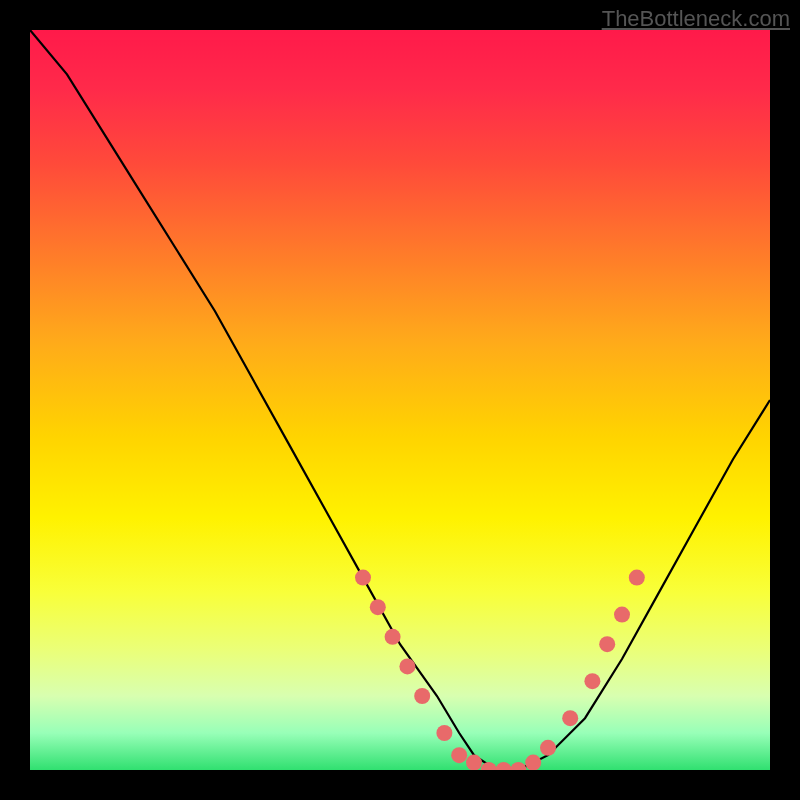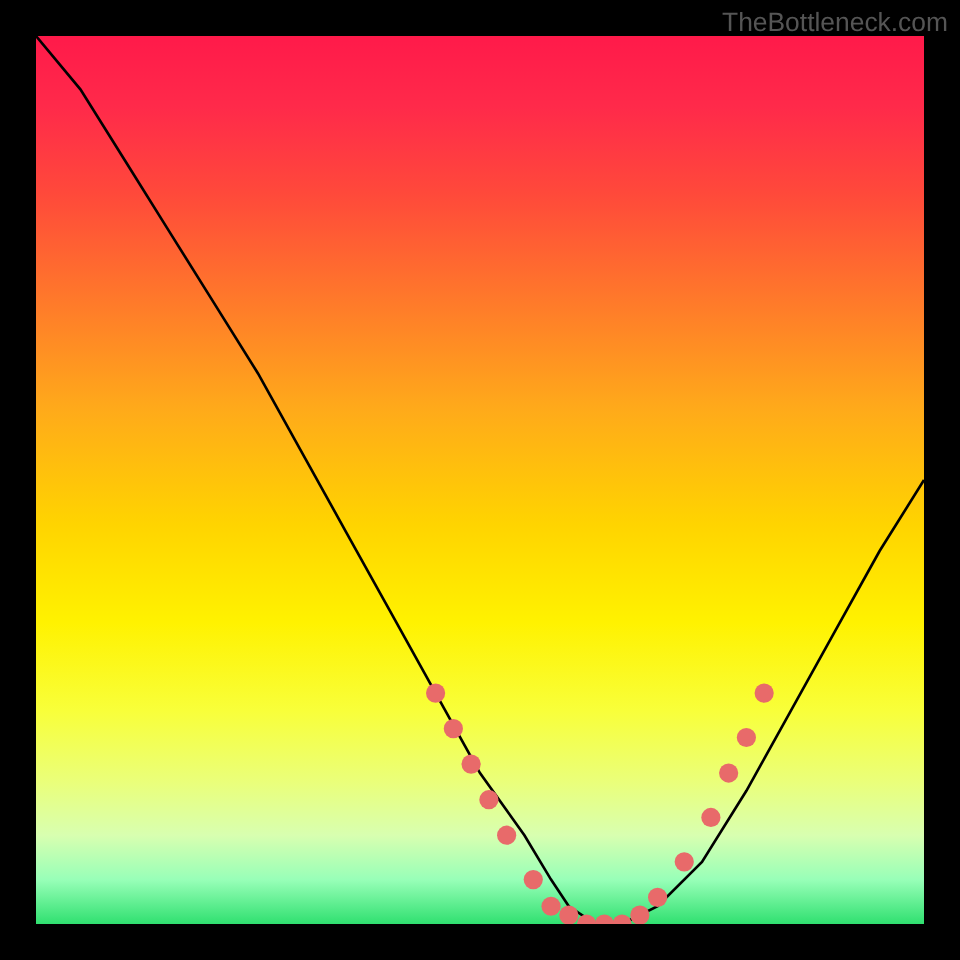--- a/index.html
+++ b/index.html
@@ -11,20 +11,21 @@
     font-family: Arial, sans-serif;
   }
   .watermark {
     position: absolute;
     top: 6px;
     right: 10px;
     color: #555;
     font-size: 22px;
     font-weight: 500;
     z-index: 10;
+    text-decoration: underline;
   }
   .plot-area {
     position: absolute;
     left: 30px;
     top: 30px;
     width: 740px;
     height: 740px;
     overflow: hidden;
   }
   .gradient-bg {

